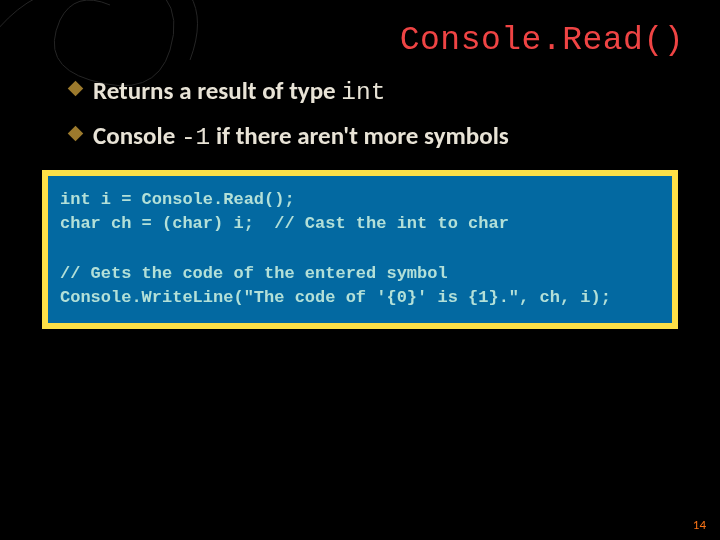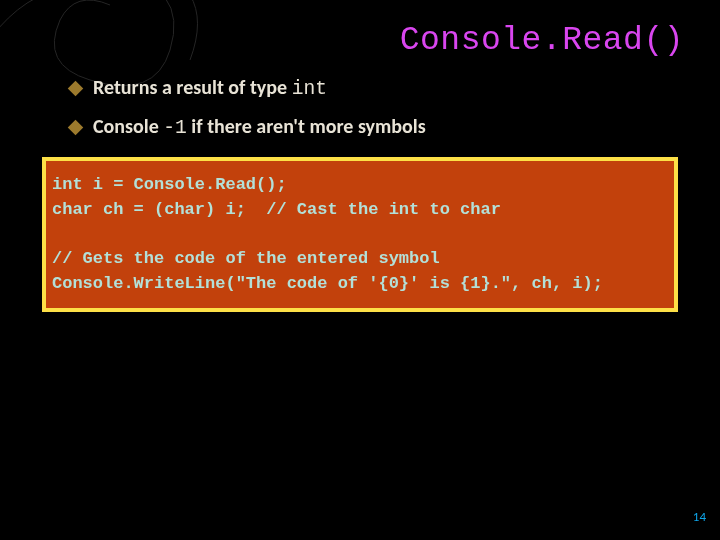--- a/index.html
+++ b/index.html
@@ -17,21 +17,21 @@
     opacity: 0.14;
     pointer-events: none;
   }
   .slide {
     position: relative;
     width: 720px; height: 540px;
     padding: 22px 36px 0 36px;
   }
   .title {
     font-family: "Consolas", "Courier New", monospace;
-    color: #d946ef;
+    color: #ef4444;
     font-size: 33px;
     text-align: right;
     margin-bottom: 16px;
     letter-spacing: 0.5px;
   }
   .bullets { font-size: 22px; line-height: 1.28; }
   .b1 { display: flex; margin-bottom: 12px; }
   .b1 .tri {
     flex: 0 0 auto;
     width: 0; height: 0;
@@ -42,42 +42,42 @@
   }
   .b1 .txt { flex: 1; font-weight: 600; }
   .b2 { display: flex; margin: 0 0 12px 34px; }
   .b2 .dia {
     flex: 0 0 auto;
     width: 11px; height: 11px;
     background: #9c7a2d;
     transform: rotate(45deg);
     margin-top: 8px; margin-right: 12px;
   }
-  .b2 .txt { flex: 1; font-weight: 600; font-size: 20px; }
+  .b2 .txt { flex: 1; font-weight: 600; font-size: 25px; }
   code.inline {
     font-family: "Consolas", "Courier New", monospace;
     font-weight: 400;
     font-size: 0.98em;
   }
   .codebox {
     margin: 16px 6px 0 6px;
-    border: 4px solid #fde047;
-    background: #c2410c;
-    padding: 12px 6px;
+    border: 6px solid #fde047;
+    background: #0369a1;
+    padding: 12px 12px;
     font-family: "Consolas", "Courier New", monospace;
     font-size: 17px;
     line-height: 1.45;
     color: #b3e0d8;
     white-space: pre;
     font-weight: 600;
   }
   .pagenum {
     position: absolute;
-    right: 14px; bottom: 16px;
-    color: #0ea5e9;
+    right: 14px; bottom: 8px;
+    color: #f97316;
     font-size: 13px;
   }
 </style>
 </head>
 <body>
 
 <svg class="swirl" viewBox="0 0 300 220">
   <g fill="none" stroke="#ffffff" stroke-width="1">
     <path d="M10,180 Q60,40 180,60 Q260,75 240,140 Q225,190 160,170 Q110,155 130,110 Q145,80 180,95"></path>
     <path d="M0,160 Q70,20 200,50 Q290,70 260,150"></path>

